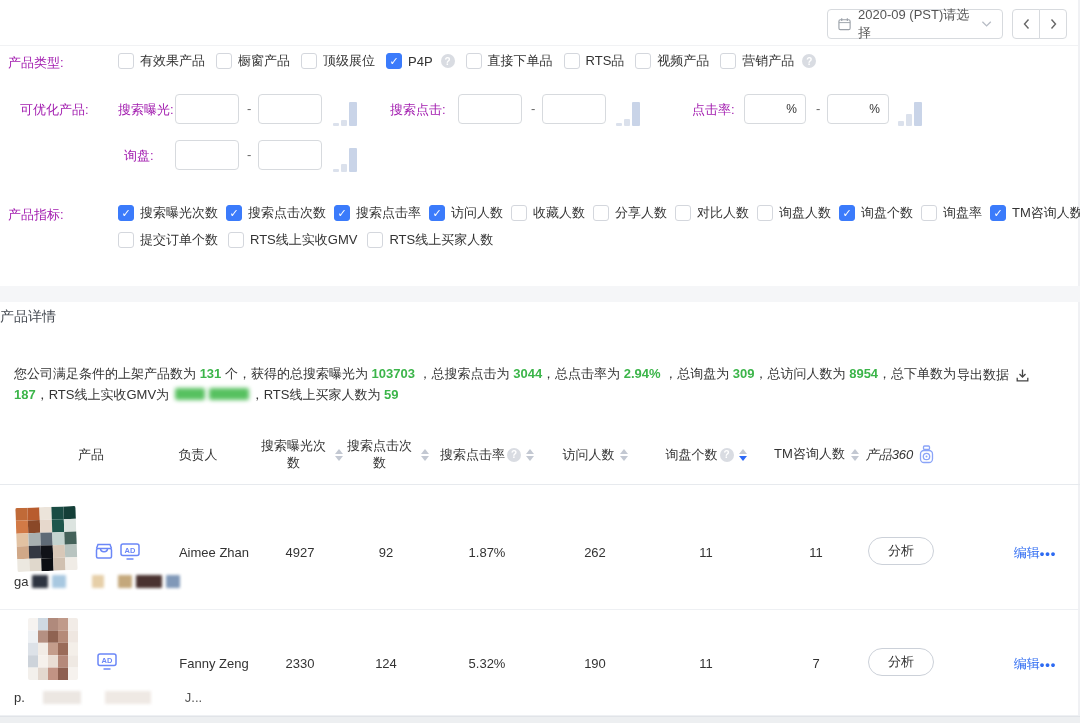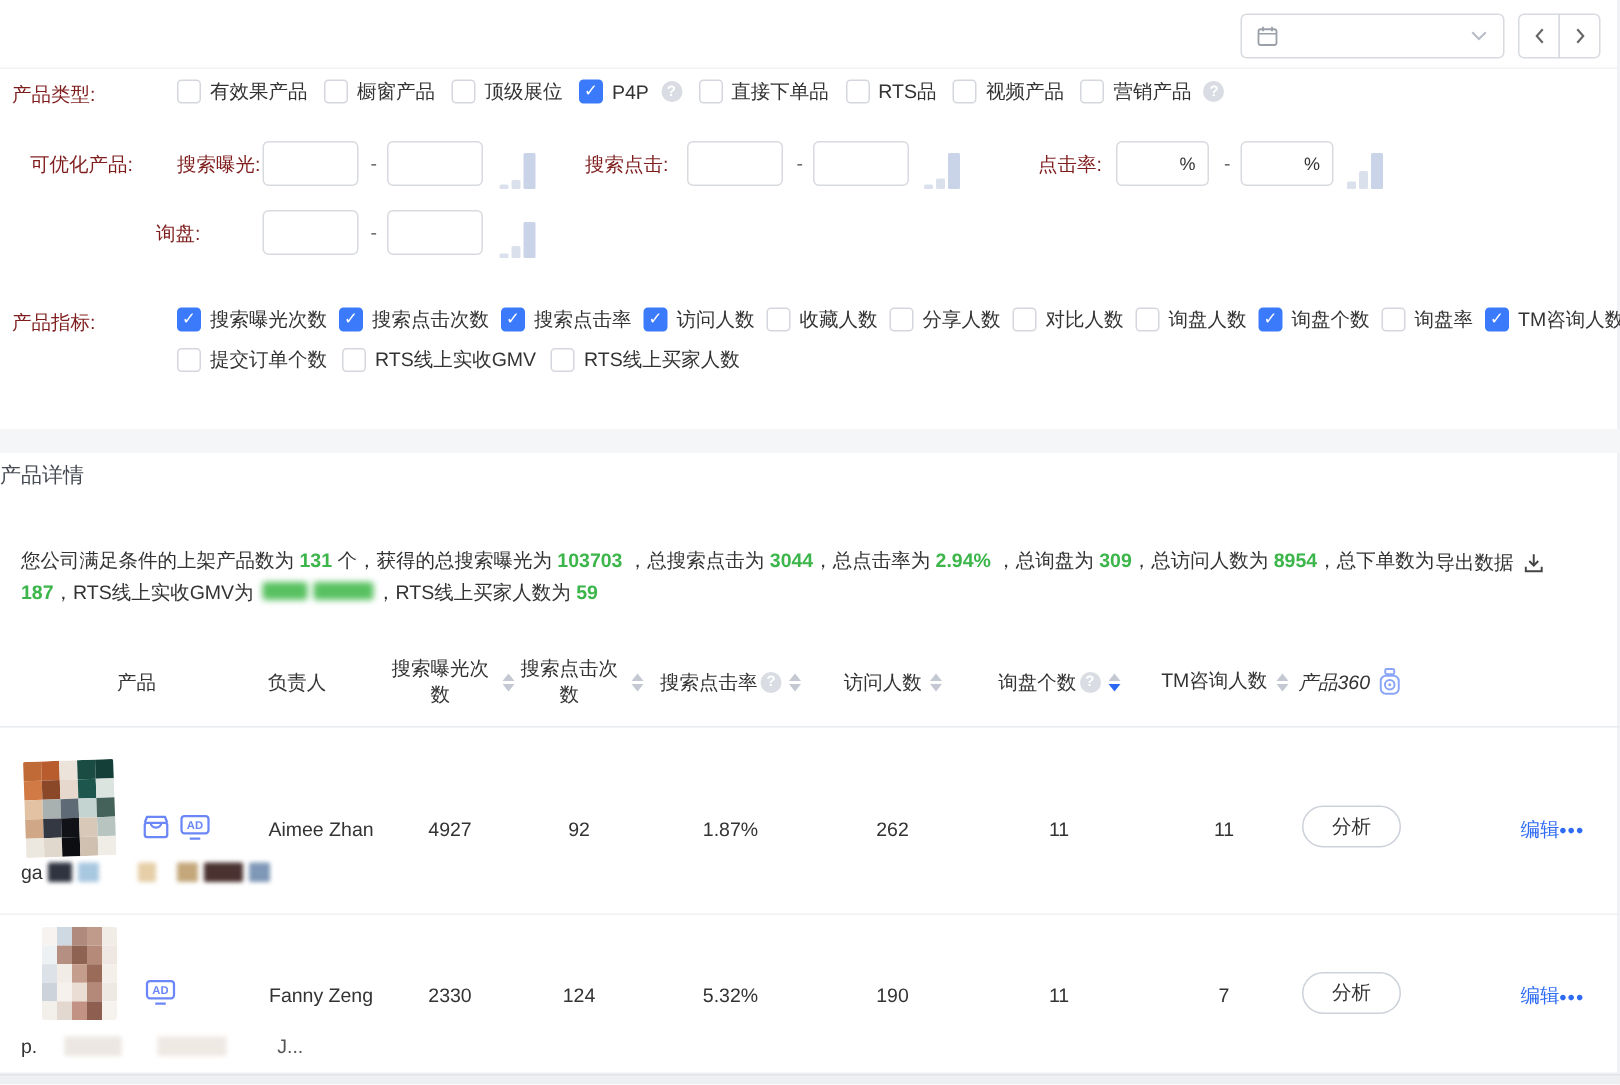--- a/index.html
+++ b/index.html
@@ -20,21 +20,21 @@
   .pager { position:absolute; left:1012px; top:9px; height:30px; display:flex; }
   .pager .pbtn {
     width:28px; height:30px; background:#fff; border:1px solid #d7dade;
     display:flex; align-items:center; justify-content:center; cursor:pointer;
   }
   .pager .pbtn:first-child { border-radius:4px 0 0 4px; }
   .pager .pbtn:last-child { border-radius:0 4px 4px 0; margin-left:-1px; }
   .scroll-line { position:absolute; right:0; top:0; width:2px; height:723px; background:#f0f1f4; }
 
   
-  .flabel { position:absolute; font-size:13px; color:#7f1d1d; }
+  .flabel { position:absolute; font-size:13px; color:#a21caf; }
   .cb-row { position:absolute; display:flex; align-items:center; white-space:nowrap; }
   .cb-item { display:inline-flex; align-items:center; gap:6px; cursor:pointer; font-size:13px; color:#333; }
   .cb {
     width:16px; height:16px; border:1px solid #d4d7dd; border-radius:3px; background:#fff;
     display:inline-flex; align-items:center; justify-content:center;
     font-size:11px; line-height:1; color:#fff; flex:0 0 auto;
   }
   .cb.on { background:#3b7bfb; border-color:#3b7bfb; }
   .help {
     width:14px; height:14px; border-radius:50%; background:#d9dce2; color:#fff;
@@ -102,20 +102,21 @@
 </style>
 </head>
 <body>
 
 <div class="date-select">
   <svg width="14" height="14" viewBox="0 0 14 14">
       <rect x="1" y="2.5" width="12" height="10.5" rx="1.5" fill="none" stroke="#9aa0a8" stroke-width="1.2"></rect>
       <path d="M1 5.5h12" stroke="#9aa0a8" stroke-width="1"></path>
       <path d="M4 0.8v3M10 0.8v3" stroke="#9aa0a8" stroke-width="1.2"></path>
     </svg>
+  <span>2020-09 (PST)请选择</span>
   <svg class="caret" width="12" height="8" viewBox="0 0 12 8">
       <path d="M1.5 1.5 6 6 10.5 1.5" fill="none" stroke="#b7bcc5" stroke-width="1.4"></path>
     </svg>
 </div>
 <div class="pager">
   <div class="pbtn">
       <svg width="9" height="12" viewBox="0 0 9 12">
         <path d="M6.5 1.5 2.5 6 6.5 10.5" fill="none" stroke="#666" stroke-width="1.4"></path>
       </svg>
     </div>
@@ -205,21 +206,21 @@
 <div class="rinput" style="left:827px; top:94px; width:62px;">
     <input style="">
     <span class="unit">%</span>
   </div>
 <div class="bars" style="left:898px; top:100px;">
     <i style="width:6px;height:5px;"></i>
     <i style="width:6px;height:12px;"></i>
     <i class="tall" style="width:8px;height:24px;"></i>
   </div>
 
-<div class="flabel" style="left:104px; top:147px;">询盘:</div>
+<div class="flabel" style="left:124px; top:147px;">询盘:</div>
 <div class="rinput" style="left:175px; top:140px;">
     <input style="">
   </div>
 <div class="dash" style="left:247px; top:147px;">-</div>
 <div class="rinput" style="left:258px; top:140px;">
     <input style="">
   </div>
 <div class="bars" style="left:333px; top:146px;">
     <i style="width:6px;height:3px;"></i>
     <i style="width:6px;height:8px;"></i>

